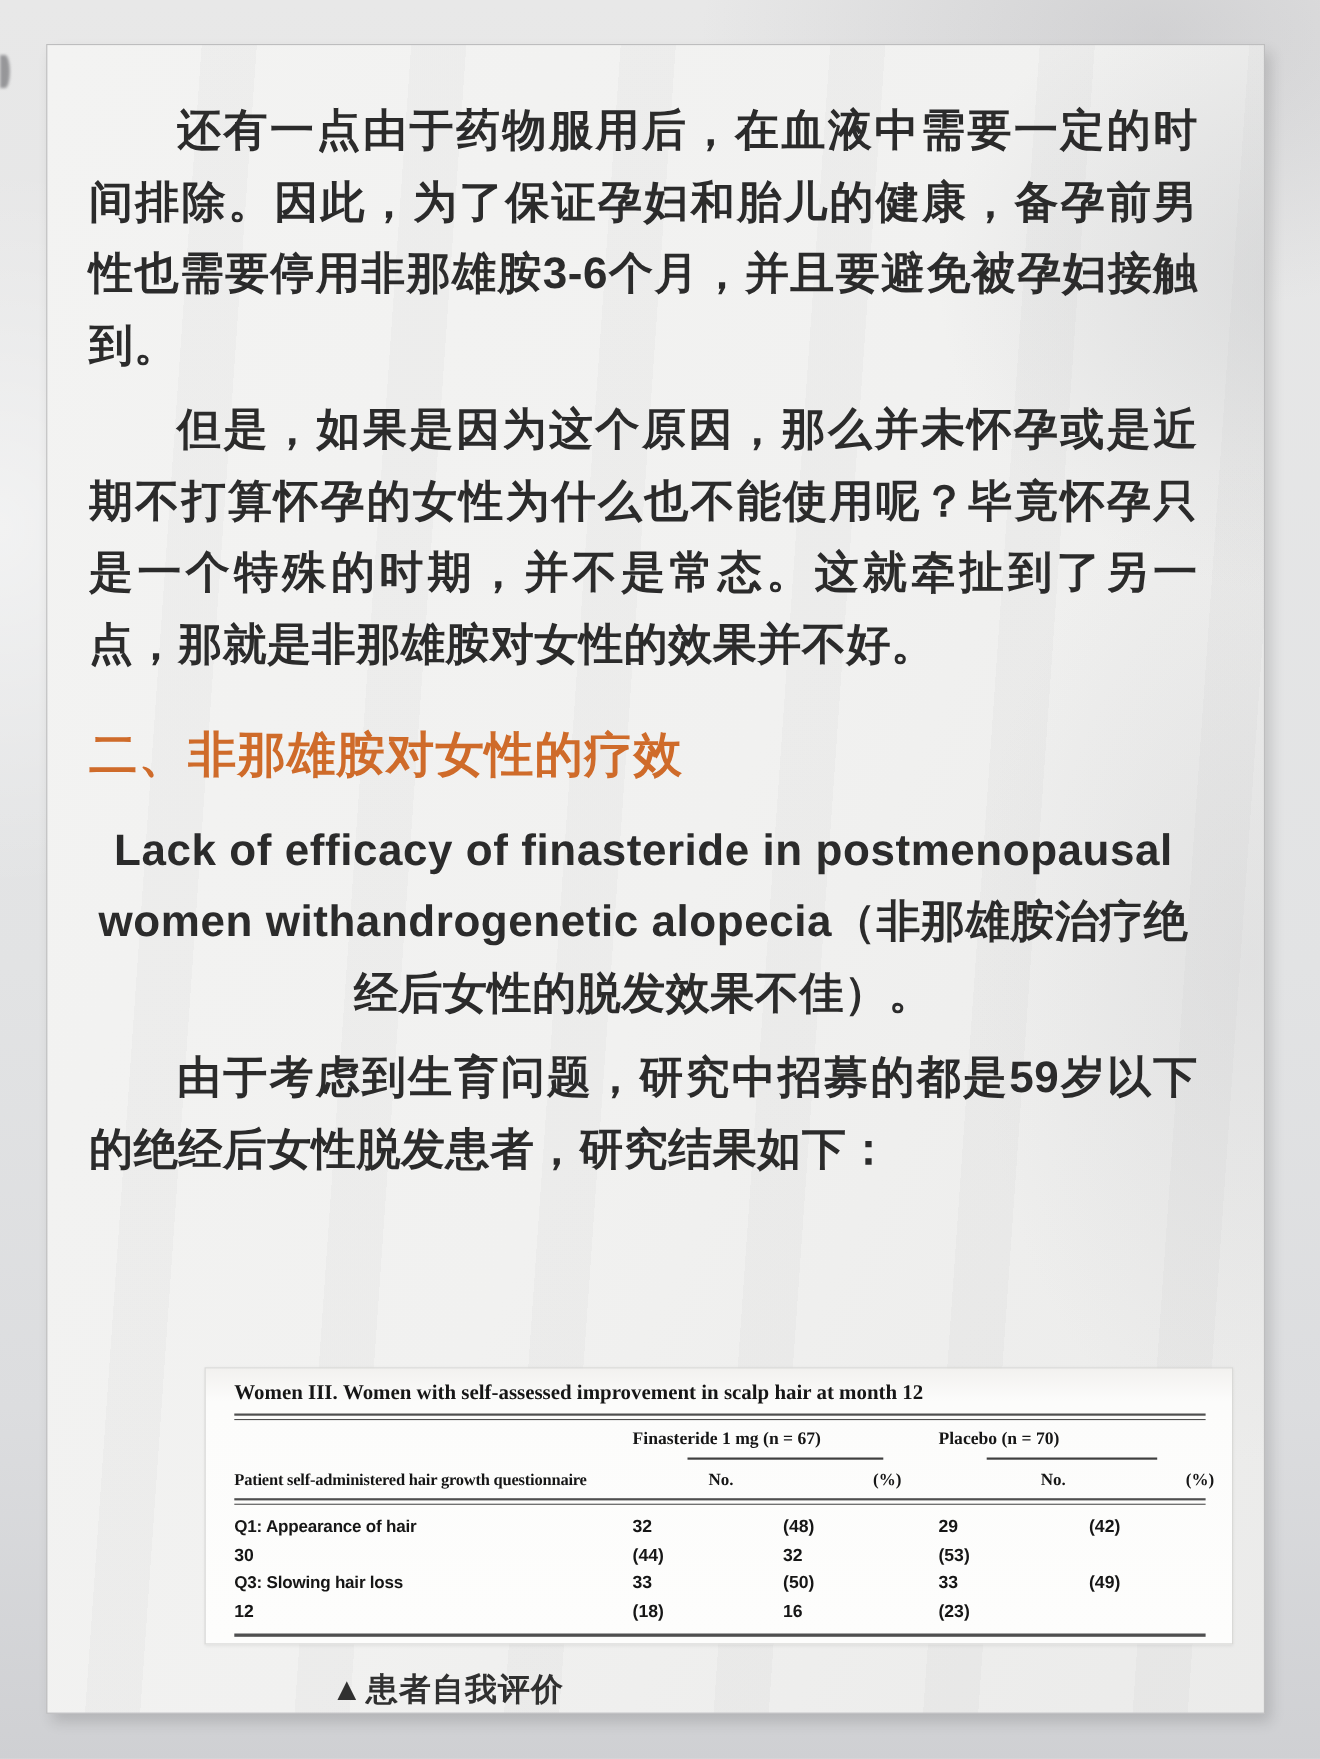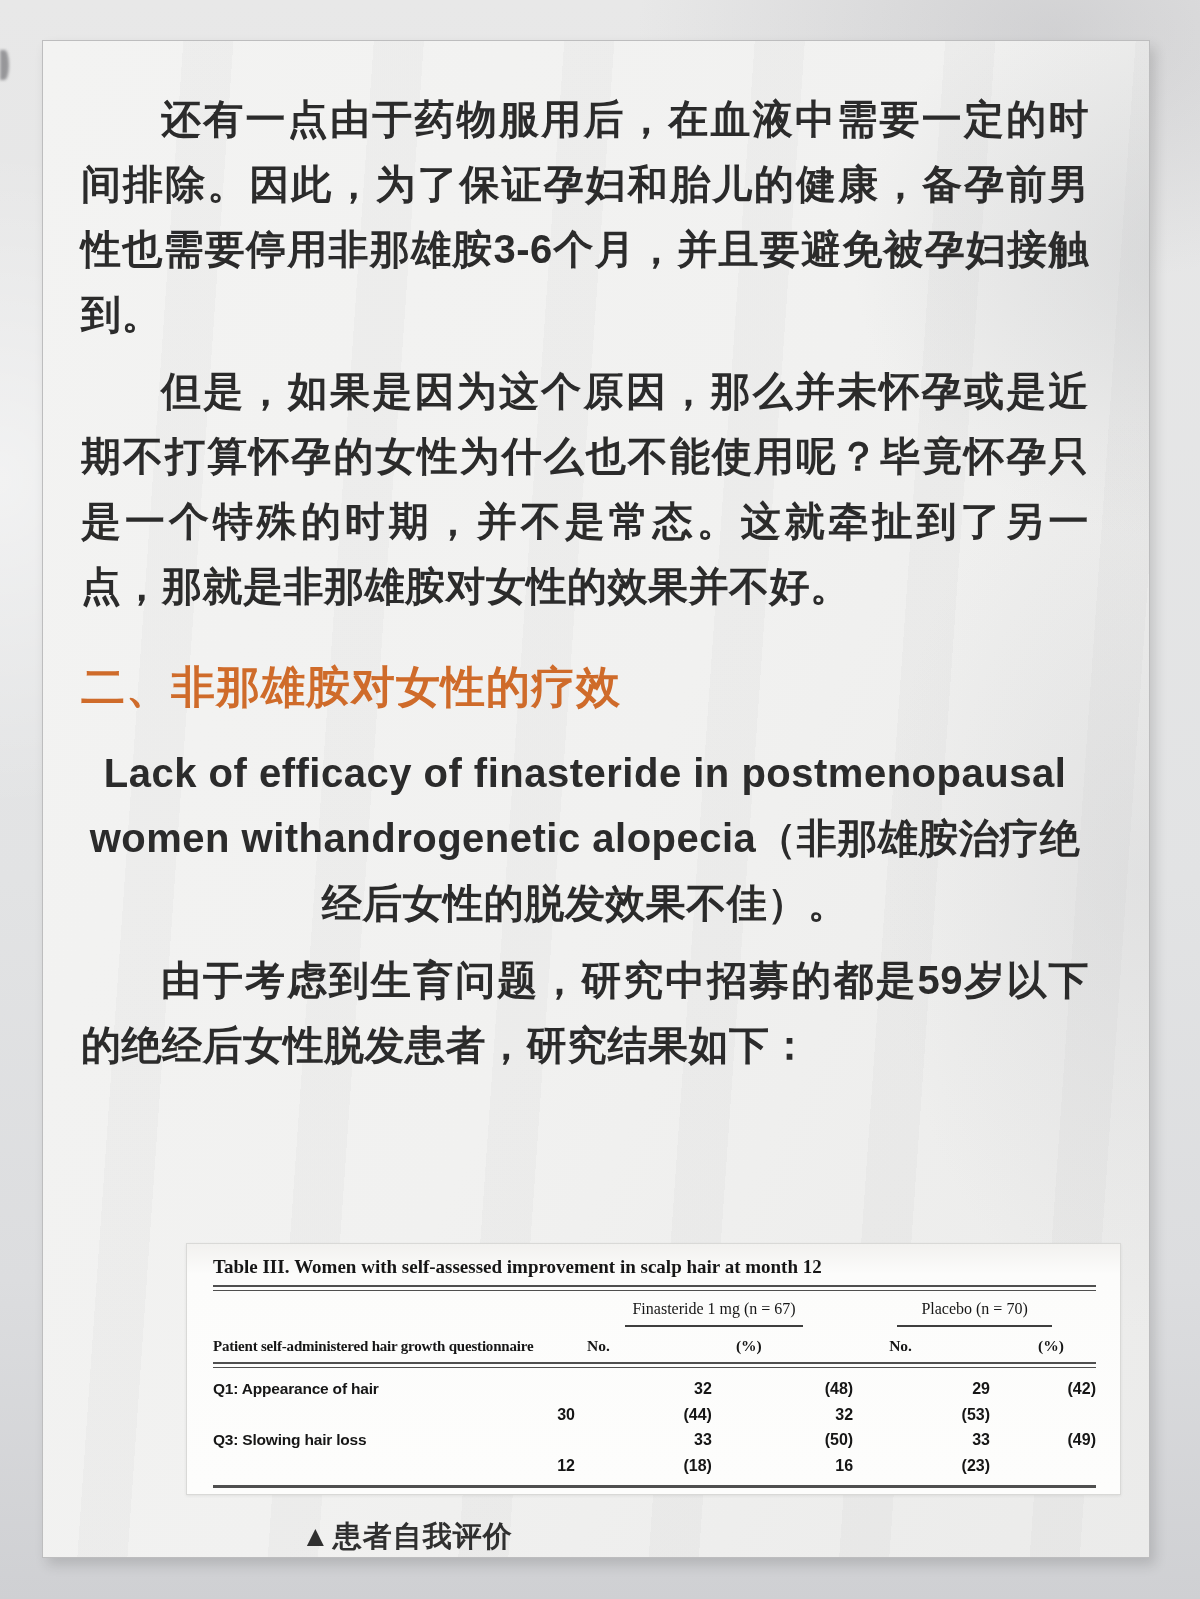--- a/index.html
+++ b/index.html
@@ -59,31 +59,31 @@
     color: #161616;
     font-family: "Liberation Serif", serif;
   }
   .tbl-title { font-size: 19px; line-height: 22px; white-space: nowrap; }
   .tbl-title .b { font-weight: 700; }
   .tbl-title .t { font-weight: 700; }
   .rule-dbl { height: 3px; border-top: 2px solid #4f4f4f; border-bottom: 1px solid #4f4f4f; margin-top: 7px; }
   .rule-bottom { height: 3px; background: #4f4f4f; margin-top: 7px; }
   .tgrid { display: grid; grid-template-columns: 41% 15.5% 16% 15.5% 12%; align-items: end; }
   .grp-row { margin-top: 9px; }
-  .grp { text-align: center; font-weight: 400; font-size: 16px; }
+  .grp { font-weight: 700; font-size: 16px; }
   .grp-1 { grid-column: 2 / span 2; }
   .grp-2 { grid-column: 4 / span 2; }
   .grp-rule { width: 64%; height: 2px; background: #3f3f3f; margin: 7px auto 0; }
   .sub-row { margin-top: 10px; gap: 12px; }
   .stub { font-weight: 700; font-size: 15px; letter-spacing: -0.2px; }
-  .colhead { font-weight: 700; font-size: 15.5px; }
+  .colhead { text-align: center; font-weight: 700; font-size: 15.5px; }
   .data-rows { margin-top: 8px; font-family: "Liberation Sans", sans-serif; }
   .drow { display: grid; grid-template-columns: 41% 15.5% 16% 15.5% 12%; line-height: 25.5px; }
   .drow .lbl { font-size: 15.5px; font-weight: 600; letter-spacing: -0.2px; }
-  .drow .val { font-size: 16px; font-weight: 700; text-align: right; }
+  .drow .val { font-size: 16px; font-weight: 700; text-align: left; }
   
   .fig-caption {
     position: absolute; left: 258px; top: 1478px;
     font-size: 29px; line-height: 34px; font-weight: 600; color: #303030;
     letter-spacing: 1px;
   }
   .fig-caption .marker { margin-right: 2px; }
 </style>
 </head>
 <body>
@@ -95,21 +95,21 @@
     <div class="content">
       <p class="para">还有一点由于药物服用后，在血液中需要一定的时间排除。因此，为了保证孕妇和胎儿的健康，备孕前男性也需要停用非那雄胺3-6个月，并且要避免被孕妇接触到。</p>
       <p class="para">但是，如果是因为这个原因，那么并未怀孕或是近期不打算怀孕的女性为什么也不能使用呢？毕竟怀孕只是一个特殊的时期，并不是常态。这就牵扯到了另一点，那就是非那雄胺对女性的效果并不好。</p>
       <h2 class="section-heading">二、非那雄胺对女性的疗效</h2>
       <p class="para en">Lack of efficacy of finasteride in postmenopausal women withandrogenetic alopecia（非那雄胺治疗绝经后女性的脱发效果不佳）。</p>
       <p class="para">由于考虑到生育问题，研究中招募的都是59岁以下的绝经后女性脱发患者，研究结果如下：</p>
     </div>
 
     <div class="figure-panel">
       <div class="tbl-title">
-        <span class="b">Table III.</span>
+        <span class="b">Women III.</span>
         <span> </span>
         <span class="t">Women with self-assessed improvement in scalp hair at month 12</span>
       </div>
       <div class="rule-dbl"></div>
 
       <div class="tgrid grp-row">
         <div class="grp grp-1">
           <div>Finasteride 1 mg (n = 67)</div>
           <div class="grp-rule"></div>
         </div>

